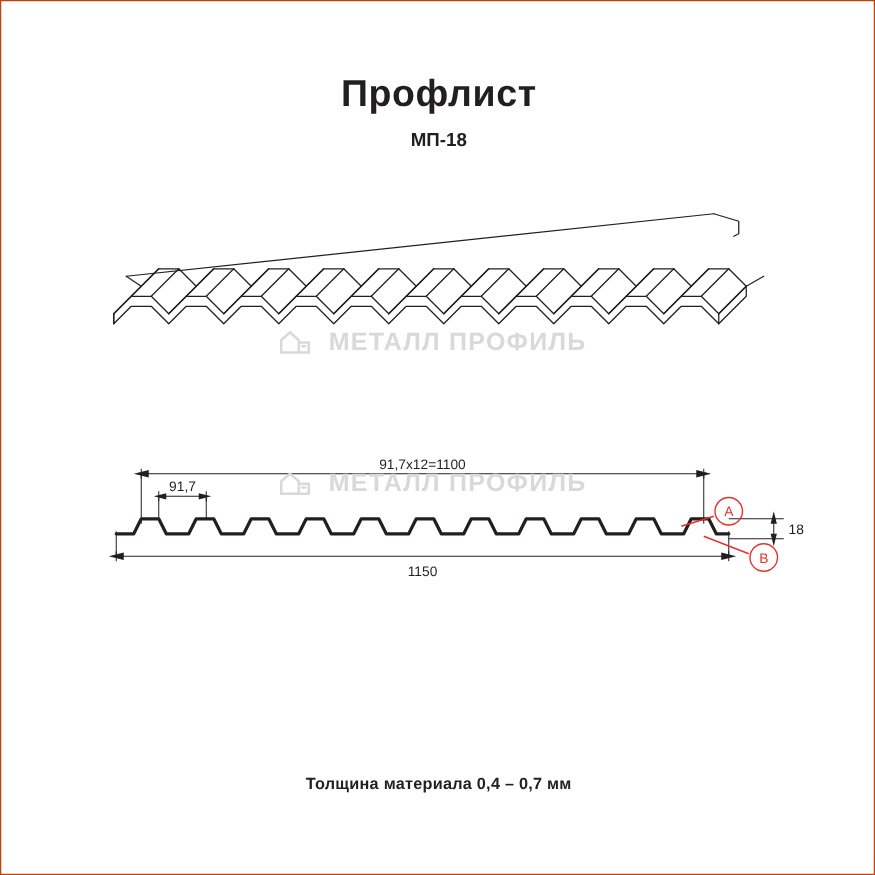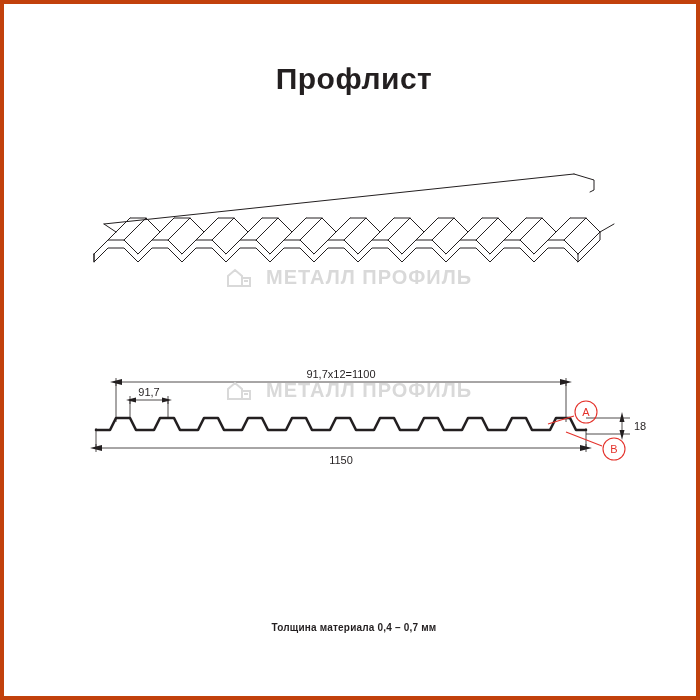--- a/index.html
+++ b/index.html
@@ -13,21 +13,21 @@
     font-family: "Liberation Sans", sans-serif;
     color: #231f20;
     position: relative;
     overflow: hidden;
   }
   .page {
     position: absolute;
     left: 0; top: 0;
     width: 700px;
     height: 700px;
-    border: 4px solid #c2410c;
+    border: 1px solid #c2410c;
     box-sizing: border-box;
   }
   .title {
     position: absolute;
     left: 0;
     top: 58px;
     width: 700px;
     text-align: center;
     font-size: 30px;
     font-weight: bold;
@@ -41,21 +41,21 @@
     text-align: center;
     font-size: 15px;
     font-weight: bold;
   }
   .footer-note {
     position: absolute;
     left: 0;
     top: 618px;
     width: 700px;
     text-align: center;
-    font-size: 10px;
+    font-size: 13px;
     font-weight: bold;
     letter-spacing: 0.2px;
   }
   .iso-area {
     position: absolute;
     left: 70px;
     top: 140px;
     width: 560px;
     height: 180px;
   }
@@ -96,20 +96,21 @@
     font-family: "Liberation Sans", sans-serif;
     font-weight: normal;
   }
 </style>
 </head>
 <body>
 
 <div class="page">
 
   <div class="title">Профлист</div>
+  <div class="subtitle">МП-18</div>
 
   <div class="iso-area">
     <svg width="560" height="180" viewBox="0 0 560 180">
       <g fill="none" stroke="#231f20" stroke-width="1" stroke-linejoin="round" stroke-linecap="round">
 
         <path d="M30 80 L500 30"></path>
 
         <path d="M500 30 L520 36 L520 46 L516 48"></path>
 
         <path d="M20 110

